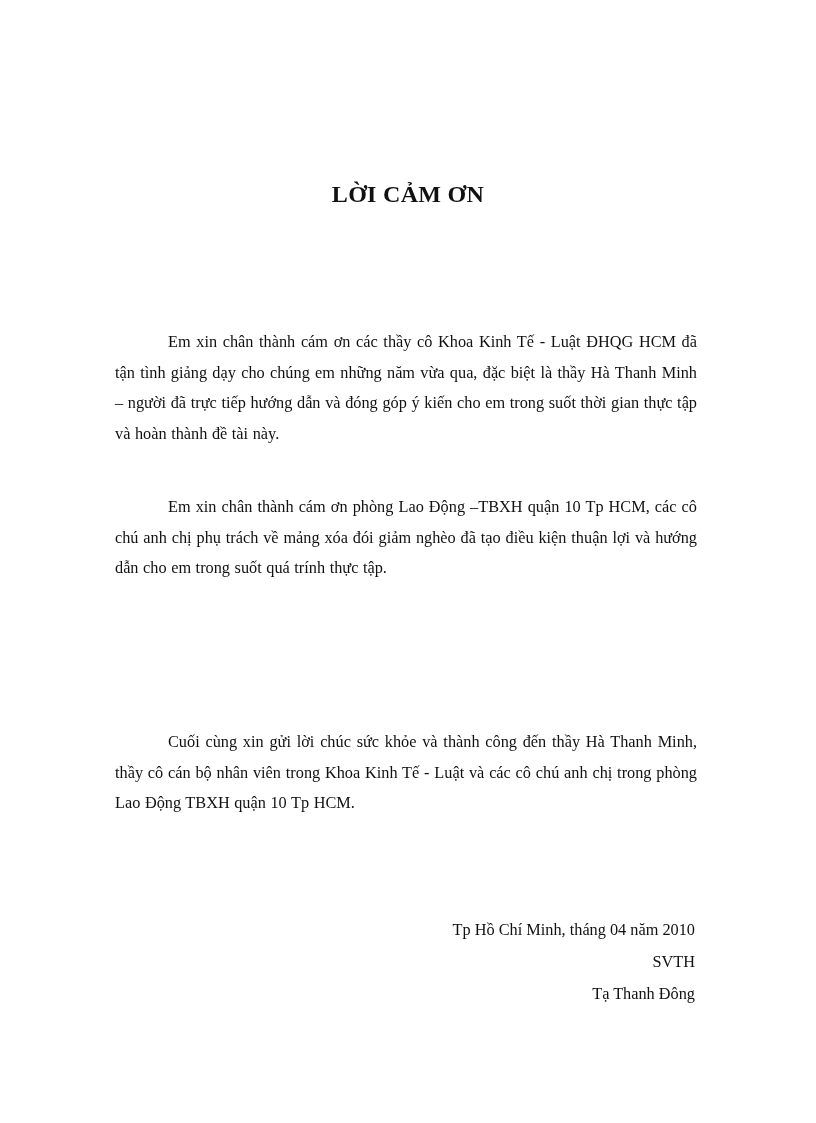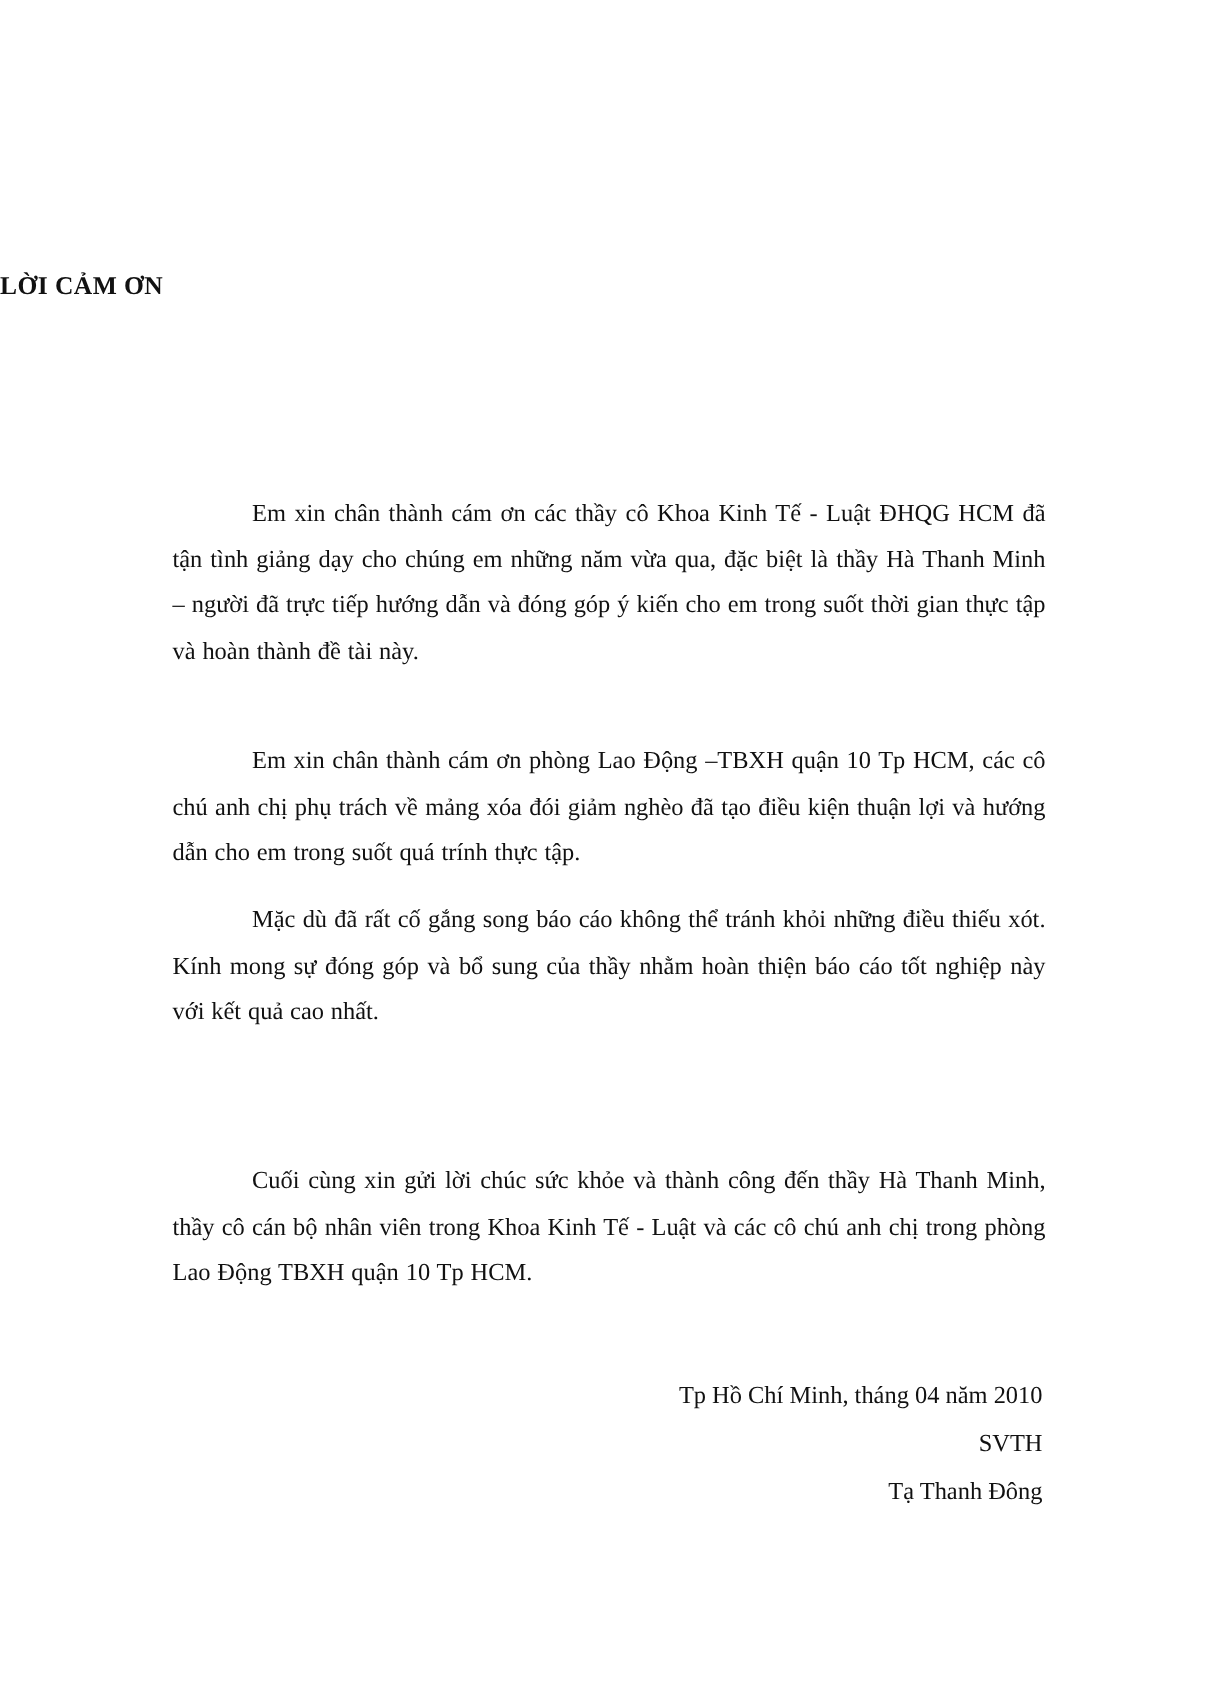--- a/index.html
+++ b/index.html
@@ -20,40 +20,41 @@
       left: 0; top: 0;
       width: 816px;
       height: 1123px;
       background: #ffffff;
     }
     .title {
       position: absolute;
       top: 181px;
       left: 0;
       width: 816px;
-      font-size: 17px;
+      text-align: center;
+      font-size: 24px;
       font-weight: bold;
       letter-spacing: 0.3px;
       margin: 0;
     }
     .body-text {
       position: absolute;
       left: 115px;
       width: 582px;
       font-size: 16.3px;
       line-height: 30.5px;
       text-align: justify;
       text-indent: 53px;
       margin: 0;
       word-spacing: 0.5px;
     }
     #p1 { top: 315px; margin-top: 12px; }
     #p2 { top: 492px; }
     #p3 { top: 598px; }
-    #p4 { top: 727px; margin-top: 45px; }
+    #p4 { top: 727px; }
 
     .signature {
       position: absolute;
       left: 395px;
       width: 300px;
       text-align: right;
       font-size: 16.3px;
       line-height: 32px;
       margin: 0;
     }
@@ -62,21 +63,20 @@
     #sig-role { padding-left: 0; }
   </style>
 </head>
 <body>
 
 <div class="page">
   <h1 class="title">LỜI CẢM ƠN</h1>
 
   <p class="body-text" id="p1">Em xin chân thành cám ơn các thầy cô Khoa Kinh Tế - Luật ĐHQG HCM đã tận tình giảng dạy cho chúng em những năm vừa qua, đặc biệt là thầy Hà Thanh Minh – người đã trực tiếp hướng dẫn và đóng góp ý kiến cho em trong suốt thời gian thực tập và hoàn thành đề tài này.</p>
   <p class="body-text" id="p2">Em xin chân thành cám ơn phòng Lao Động –TBXH quận 10 Tp HCM, các cô chú anh chị phụ trách về mảng xóa đói giảm nghèo đã tạo điều kiện thuận lợi và hướng dẫn cho em trong suốt quá trính thực tập.</p>
-  <p class="body-text" id="p3">Mặc dù đã rất cố gắng song báo cáo không thể tránh khỏi những điều thiếu xót. Kính mong sự đóng góp và bổ sung của thầy nhằm hoàn thiện báo cáo tốt nghiệp này với kết quả cao nhất.</p>
   <p class="body-text" id="p4">Cuối cùng xin gửi lời chúc sức khỏe và thành công đến thầy Hà Thanh Minh, thầy cô cán bộ nhân viên trong Khoa Kinh Tế - Luật và các cô chú anh chị trong phòng Lao Động TBXH quận 10 Tp HCM.</p>
 
   <div class="signature" style="top: 914px;">
     <span class="sig-line" id="sig-place">Tp Hồ Chí Minh, tháng 04 năm 2010</span>
     <span class="sig-line" id="sig-role">SVTH</span>
     <span class="sig-line" id="sig-name">Tạ Thanh Đông</span>
   </div>
 </div>
 
 </body></html>

